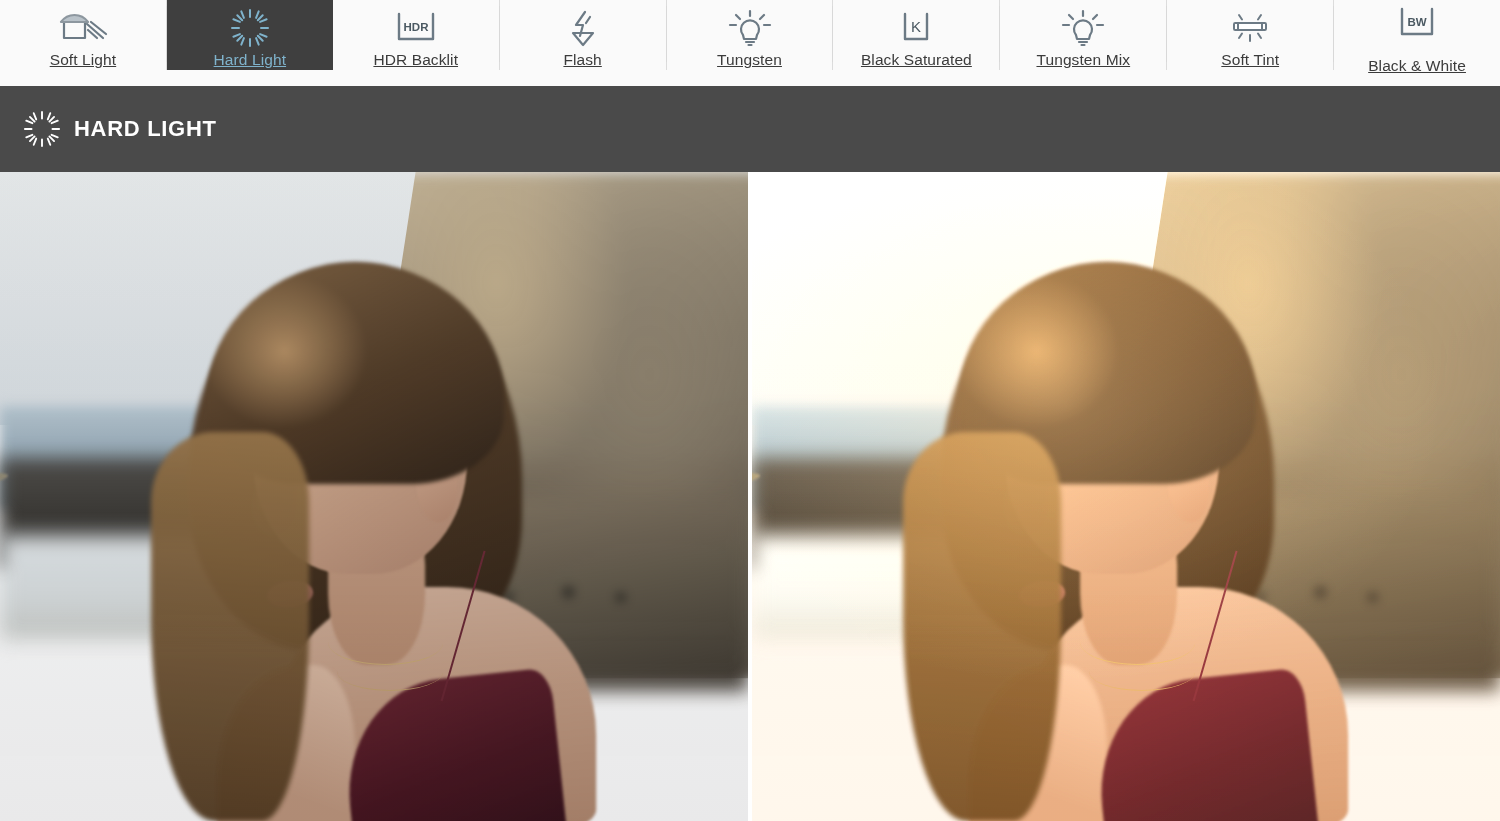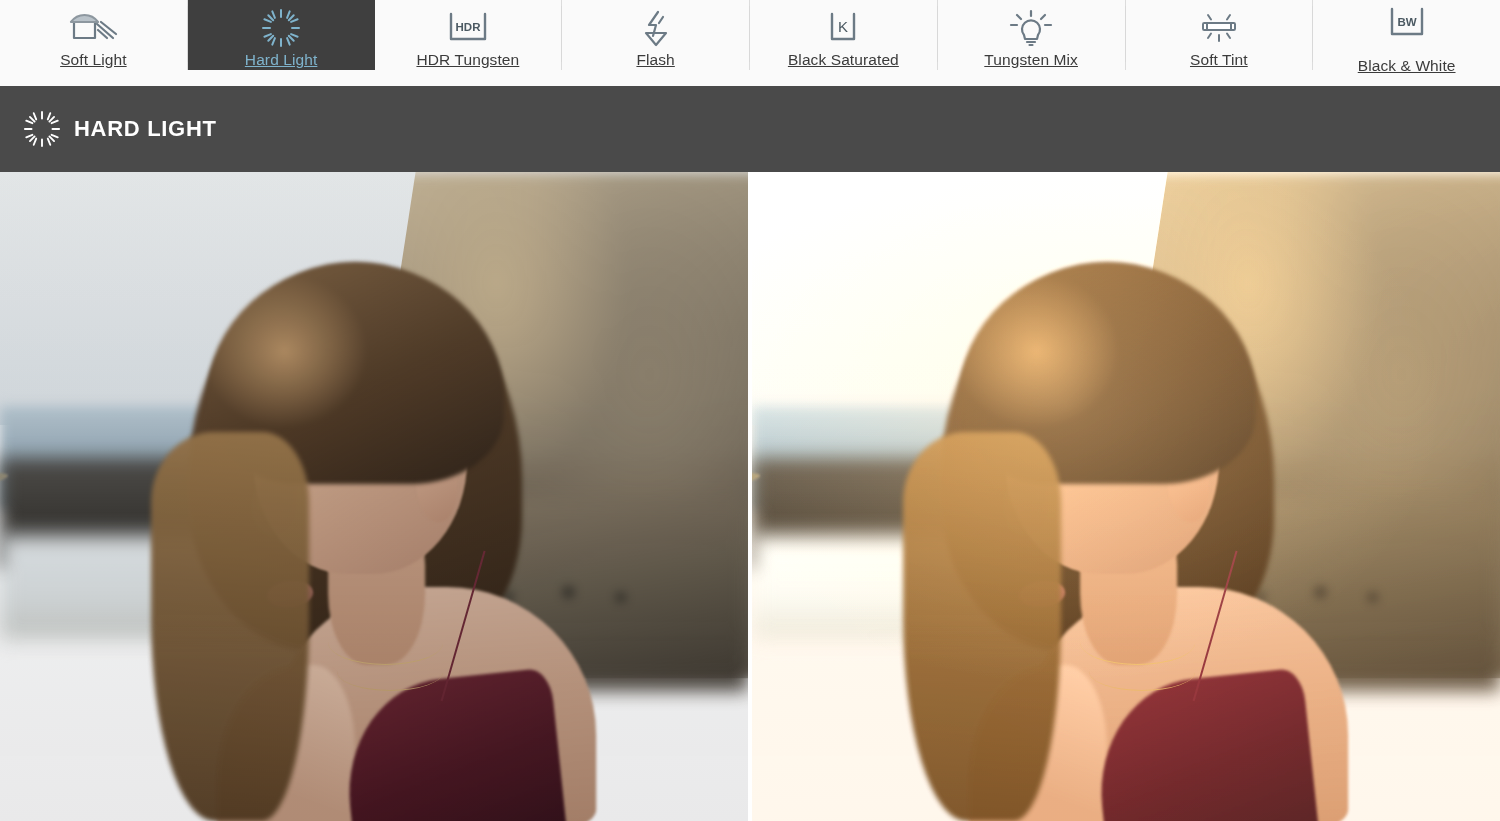--- a/index.html
+++ b/index.html
@@ -413,37 +413,54 @@
 
     <div class="tab">
       <span class="tab-icon">
         <svg width="50" height="34" viewBox="0 0 50 34">
           <g fill="none" stroke="#6c7a85" stroke-width="2.4" stroke-linecap="round" stroke-linejoin="round">
             <path d="M8 3 L8 28 L42 28 L42 3"></path>
           </g>
           <text x="25" y="20" font-family="'Liberation Sans',sans-serif" font-size="11.5" font-weight="bold" fill="#4b5962" text-anchor="middle">HDR</text>
         </svg>
       </span>
-      <span class="tab-label">HDR Tungsten</span>
+      <span class="tab-label">HDR Backlit</span>
     </div>
 
 
     <div class="tab">
       <span class="tab-icon">
         <svg width="34" height="38" viewBox="0 0 34 38">
           <g fill="none" stroke="#6c7a85" stroke-width="2.2" stroke-linecap="round" stroke-linejoin="round">
             <path d="M19 3 L10 16 L17 16 L14 27"></path>
             <path d="M7 24 L27 24 L17 36 Z"></path>
             <path d="M20 14 L24 8"></path>
           </g>
         </svg>
       </span>
       <span class="tab-label">Flash</span>
     </div>
 
+    <div class="tab">
+      <span class="tab-icon">
+        <svg width="46" height="38" viewBox="0 0 46 38">
+          <g fill="none" stroke="#6c7a85" stroke-width="2.2" stroke-linecap="round" stroke-linejoin="round">
+            <path d="M16 26 A9 9 0 1 1 30 26 L29 30 L17 30 Z"></path>
+            <line x1="19" y1="33" x2="27" y2="33"></line>
+            <line x1="21.5" y1="36" x2="24.5" y2="36"></line>
+            <line x1="3" y1="16" x2="9" y2="16"></line>
+            <line x1="37" y1="16" x2="43" y2="16"></line>
+            <line x1="23" y1="2" x2="23" y2="7"></line>
+            <line x1="9" y1="6" x2="13" y2="10"></line>
+            <line x1="37" y1="6" x2="33" y2="10"></line>
+          </g>
+        </svg>
+      </span>
+      <span class="tab-label">Tungsten</span>
+    </div>
 
     <div class="tab">
       <span class="tab-icon">
         <svg width="44" height="34" viewBox="0 0 44 34">
           <g fill="none" stroke="#6c7a85" stroke-width="2.4" stroke-linecap="round" stroke-linejoin="round">
             <path d="M11 3 L11 28 L33 28 L33 3"></path>
           </g>
           <text x="22" y="21" font-family="'Liberation Sans',sans-serif" font-size="15" fill="#4b5962" text-anchor="middle">K</text>
         </svg>
       </span>

